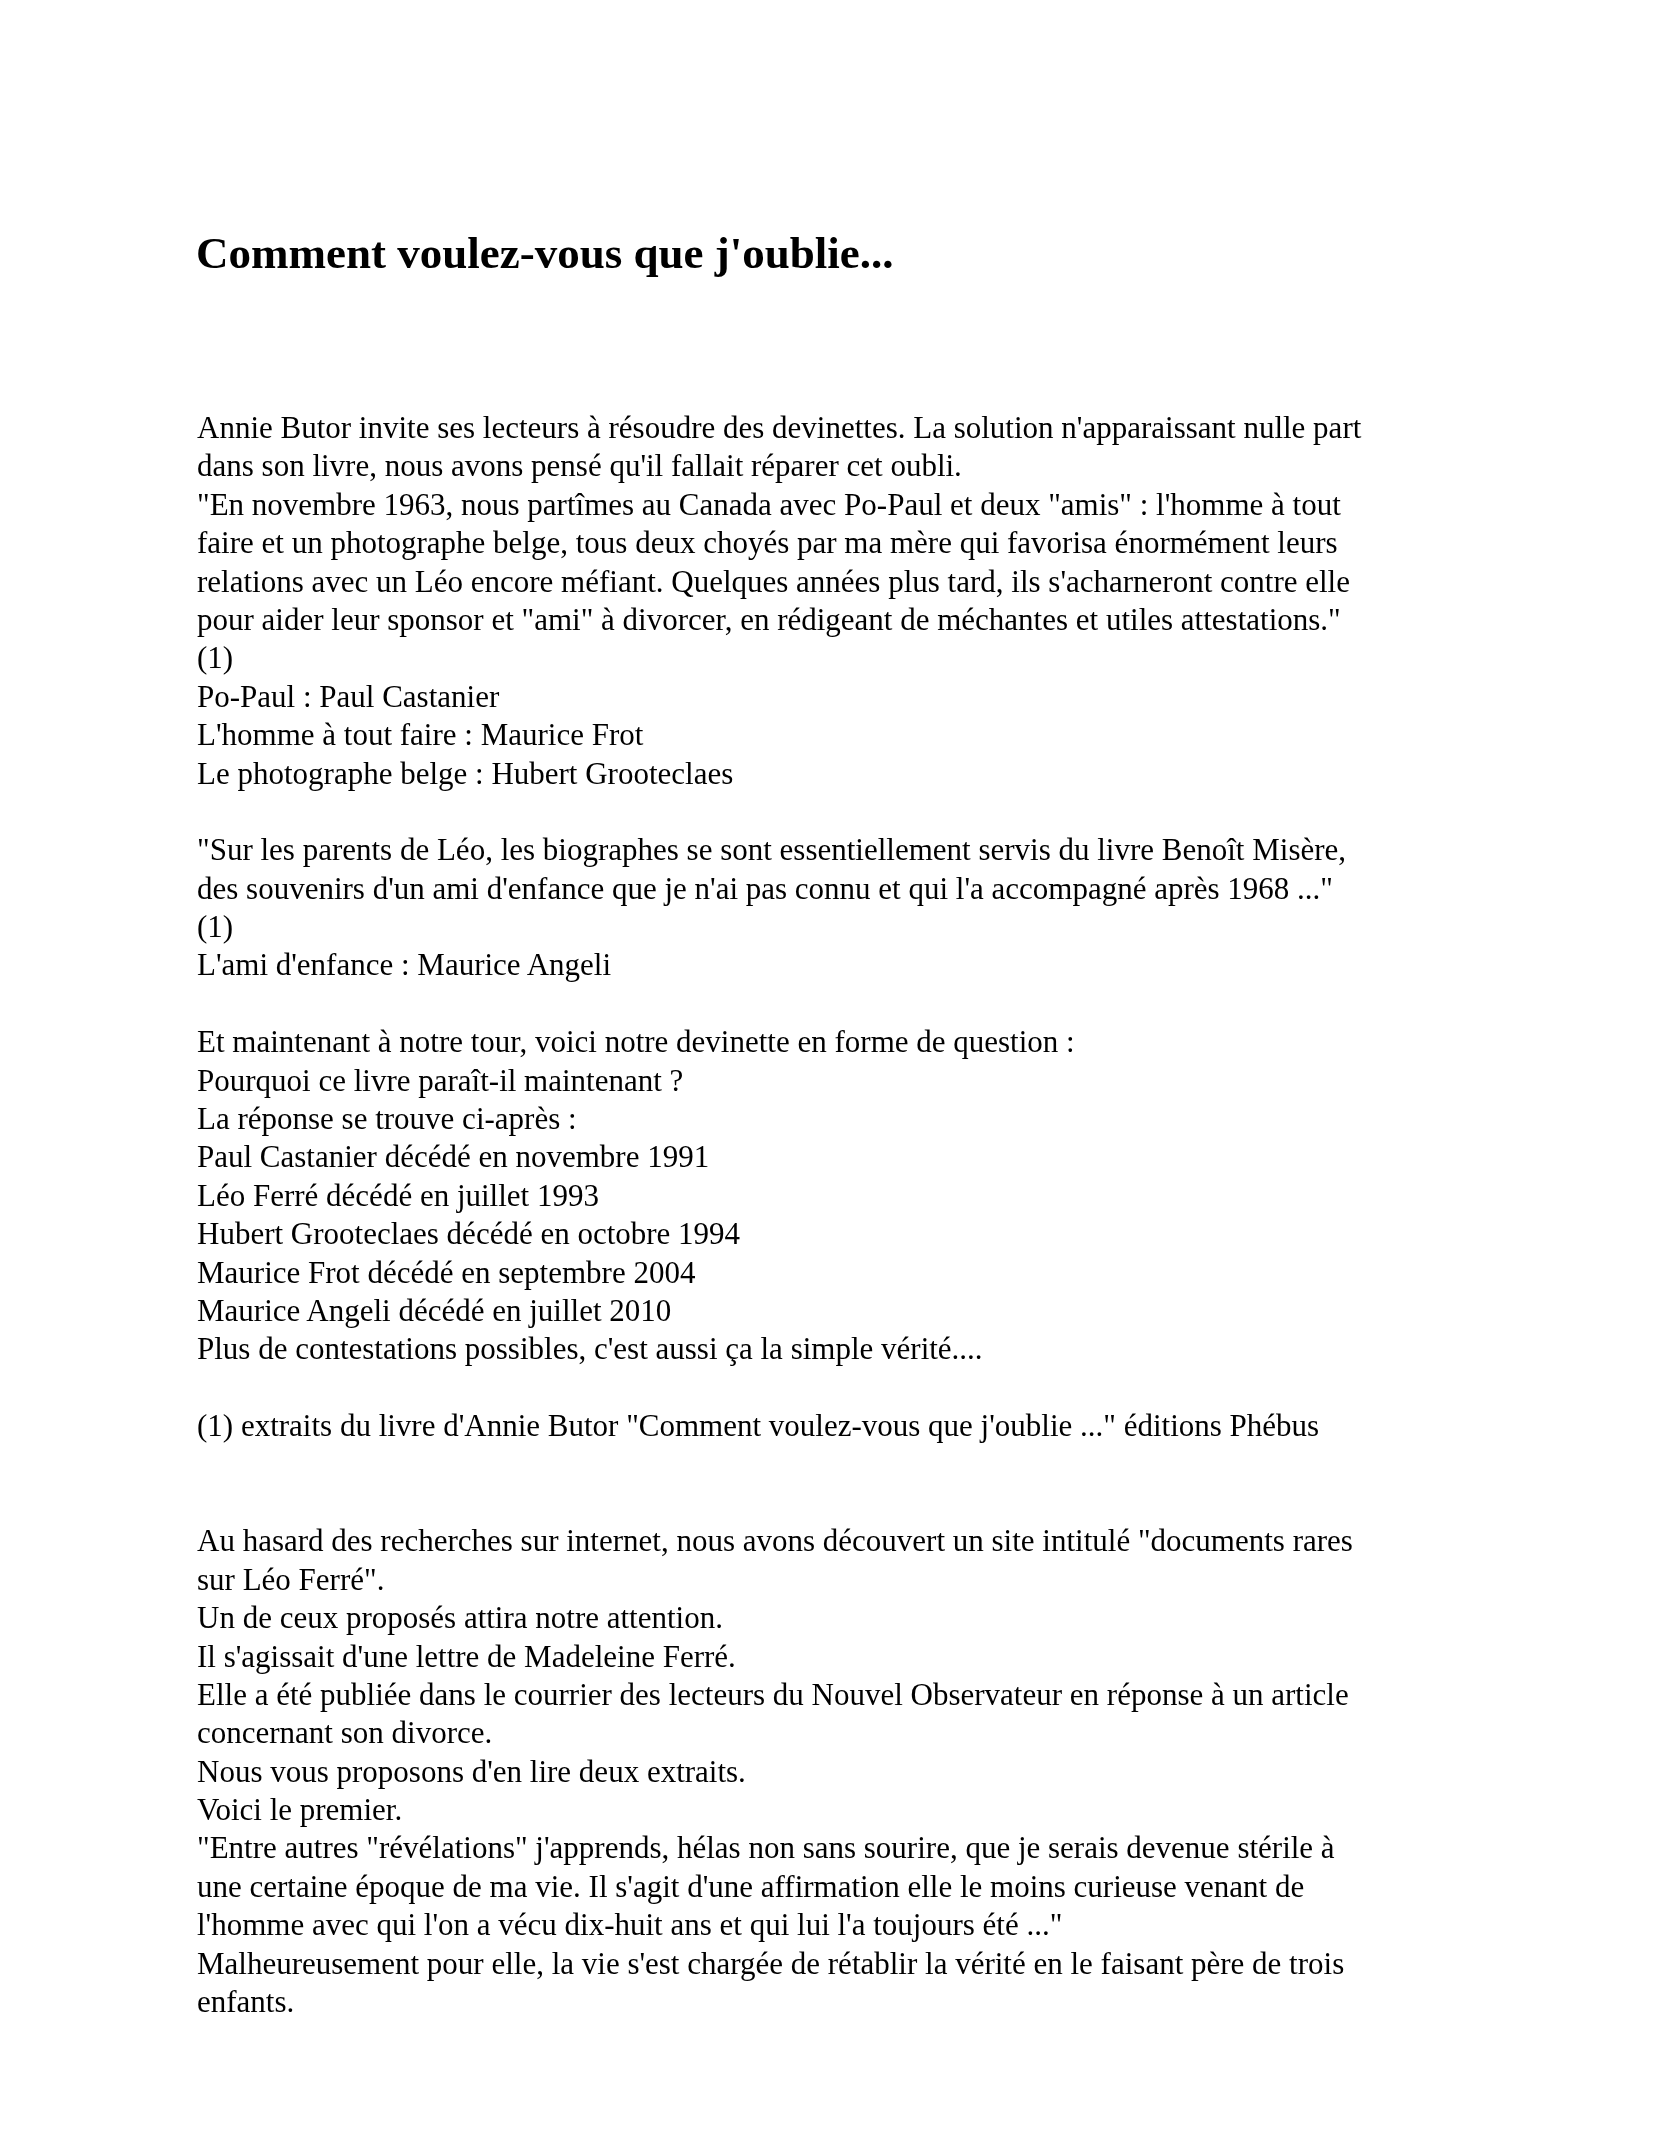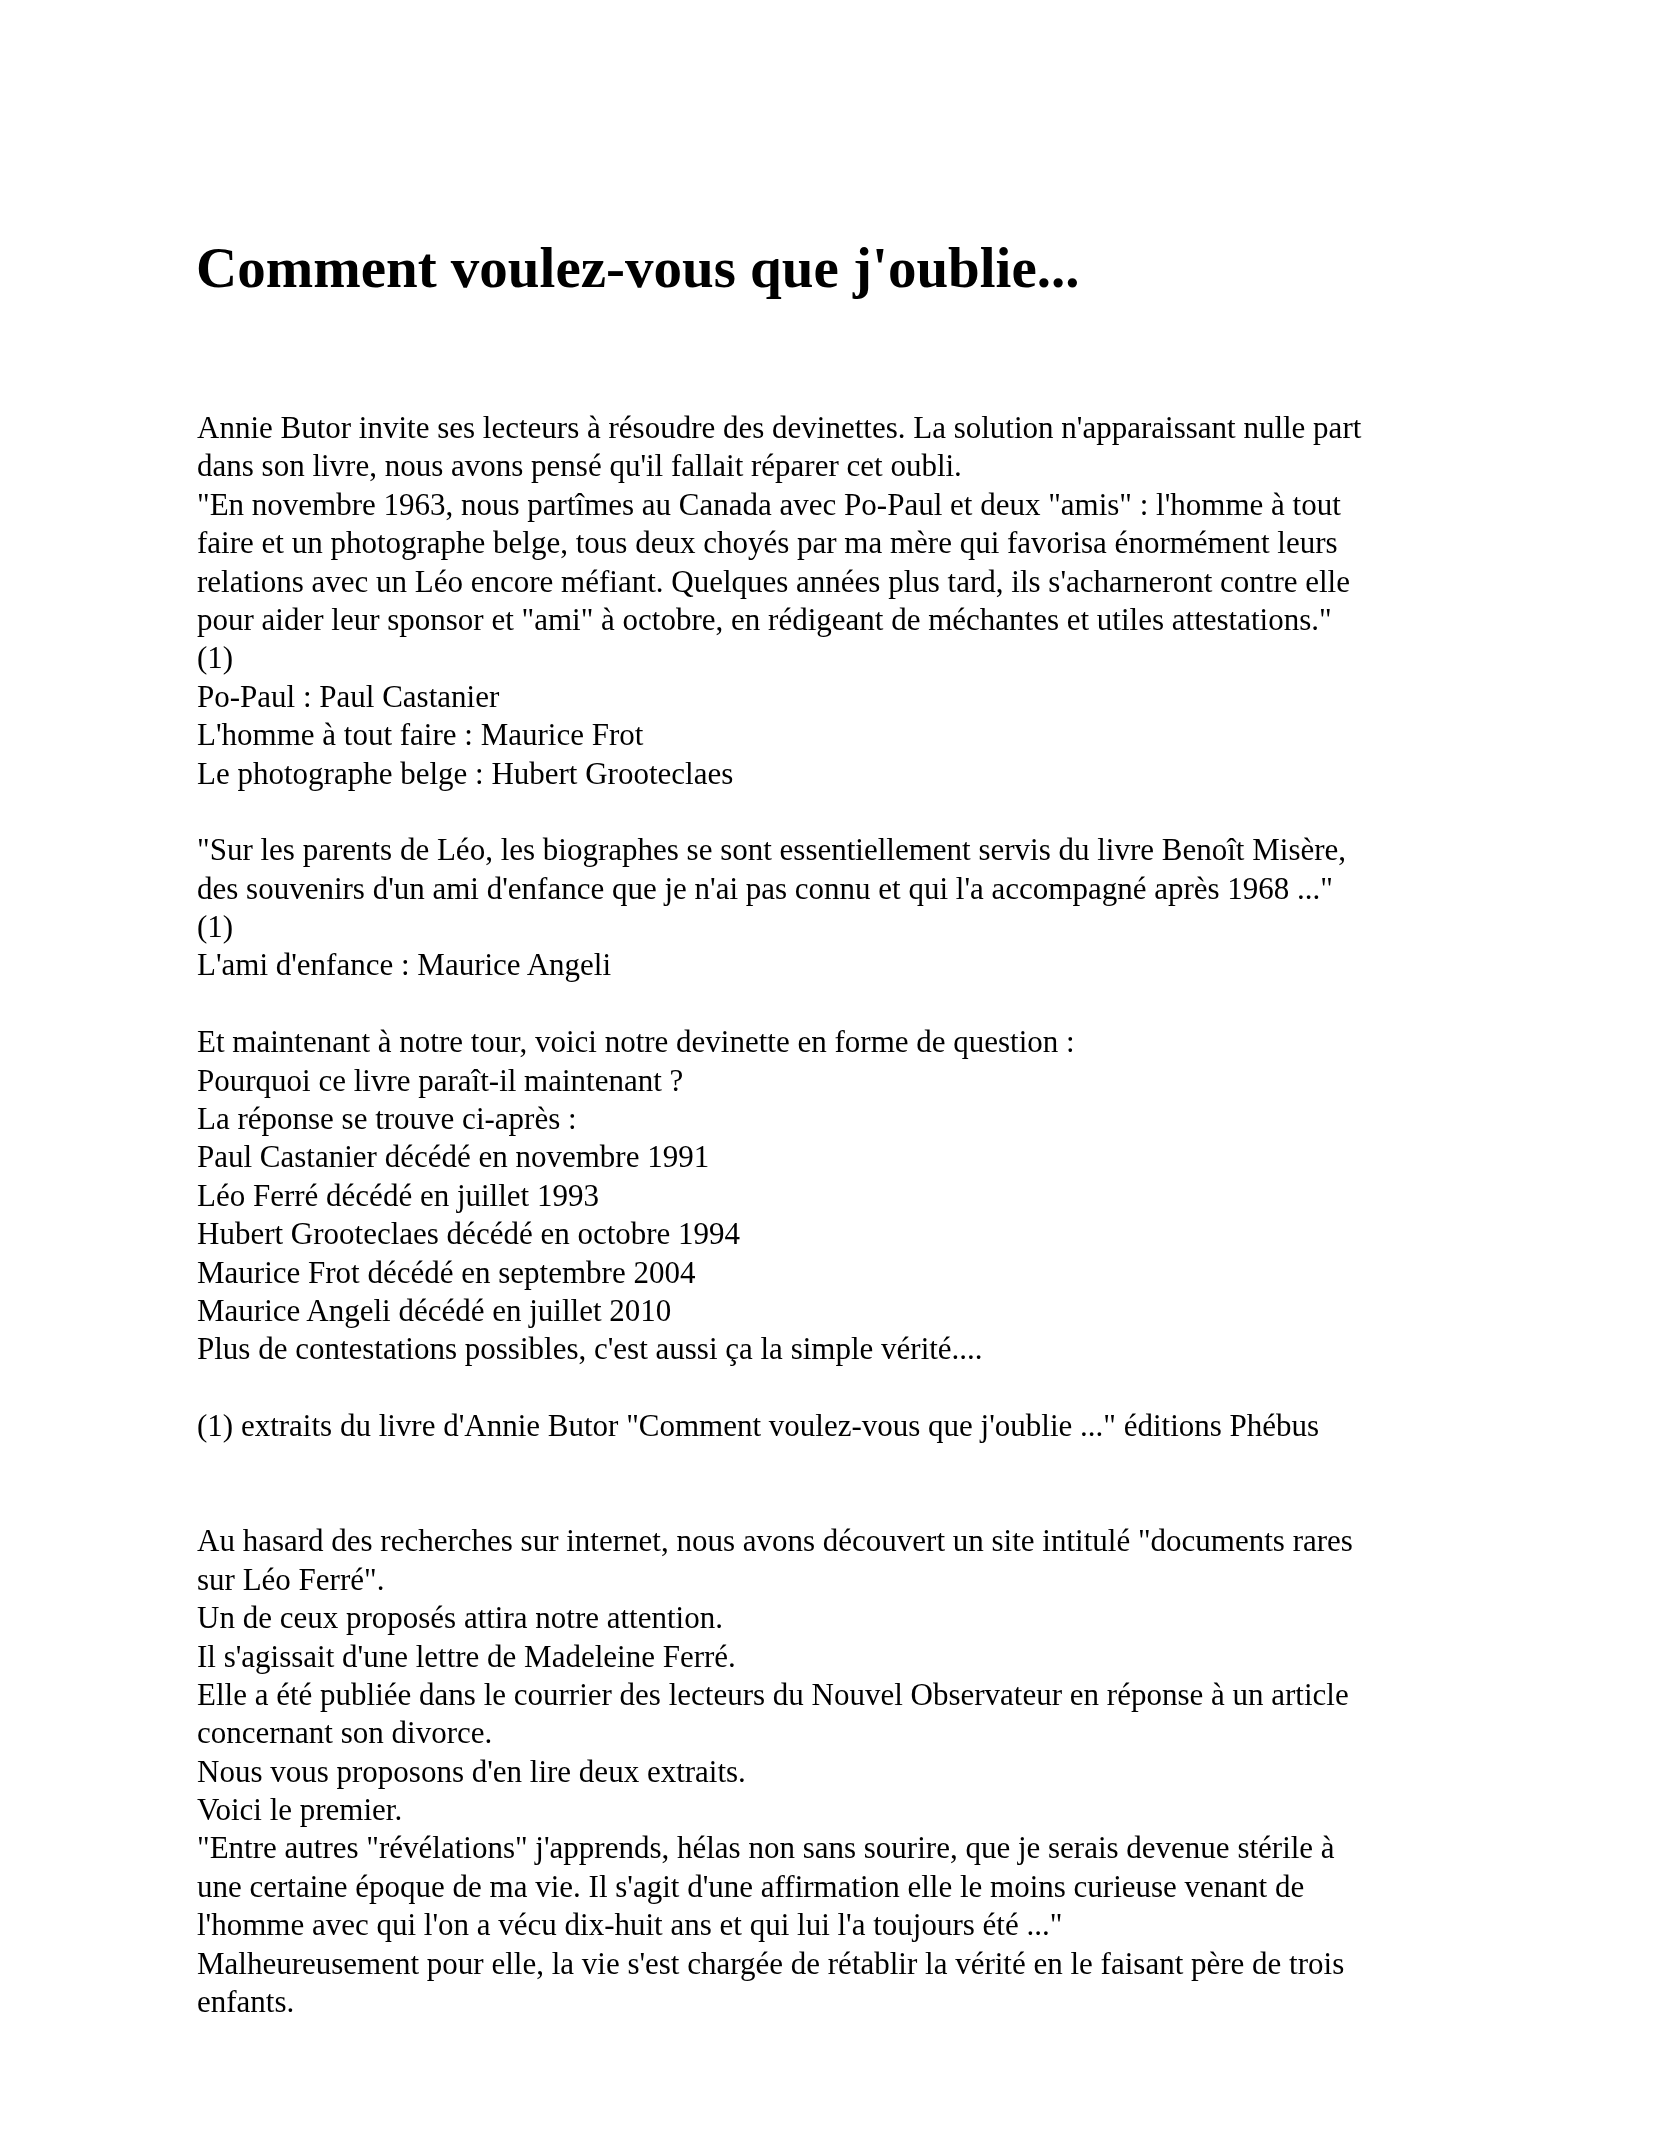--- a/index.html
+++ b/index.html
@@ -12,21 +12,21 @@
     height: 2153px;
     position: relative;
     overflow: hidden;
     font-family: "Liberation Serif", "DejaVu Serif", serif;
     color: #000000;
   }
   .doc-title {
     position: absolute;
     left: 196px;
     top: 197px;
-    font-size: 57px;
+    font-size: 45px;
     font-weight: bold;
     line-height: normal;
     white-space: pre;
     letter-spacing: 0;
     text-align: center;
   }
   .doc-body {
     position: absolute;
     left: 197px;
     top: 409px;
@@ -43,21 +43,21 @@
 <body>
 
 <h1 class="doc-title">Comment voulez-vous que j'oublie...</h1>
 
 <div class="doc-body">
     <div class="doc-line">Annie Butor invite ses lecteurs à résoudre des devinettes. La solution n'apparaissant nulle part</div>
     <div class="doc-line">dans son livre, nous avons pensé qu'il fallait réparer cet oubli.</div>
     <div class="doc-line">"En novembre 1963, nous partîmes au Canada avec Po-Paul et deux "amis" : l'homme à tout</div>
     <div class="doc-line">faire et un photographe belge, tous deux choyés par ma mère qui favorisa énormément leurs</div>
     <div class="doc-line">relations avec un Léo encore méfiant. Quelques années plus tard, ils s'acharneront contre elle</div>
-    <div class="doc-line">pour aider leur sponsor et "ami" à octobre, en rédigeant de méchantes et utiles attestations."</div>
+    <div class="doc-line">pour aider leur sponsor et "ami" à divorcer, en rédigeant de méchantes et utiles attestations."</div>
     <div class="doc-line">(1)</div>
     <div class="doc-line">Po-Paul : Paul Castanier</div>
     <div class="doc-line">L'homme à tout faire : Maurice Frot</div>
     <div class="doc-line">Le photographe belge : Hubert Grooteclaes</div>
     <div class="doc-line">&nbsp;</div>
     <div class="doc-line">"Sur les parents de Léo, les biographes se sont essentiellement servis du livre Benoît Misère,</div>
     <div class="doc-line">des souvenirs d'un ami d'enfance que je n'ai pas connu et qui l'a accompagné après 1968 ..."</div>
     <div class="doc-line">(1)</div>
     <div class="doc-line">L'ami d'enfance : Maurice Angeli</div>
     <div class="doc-line">&nbsp;</div>

